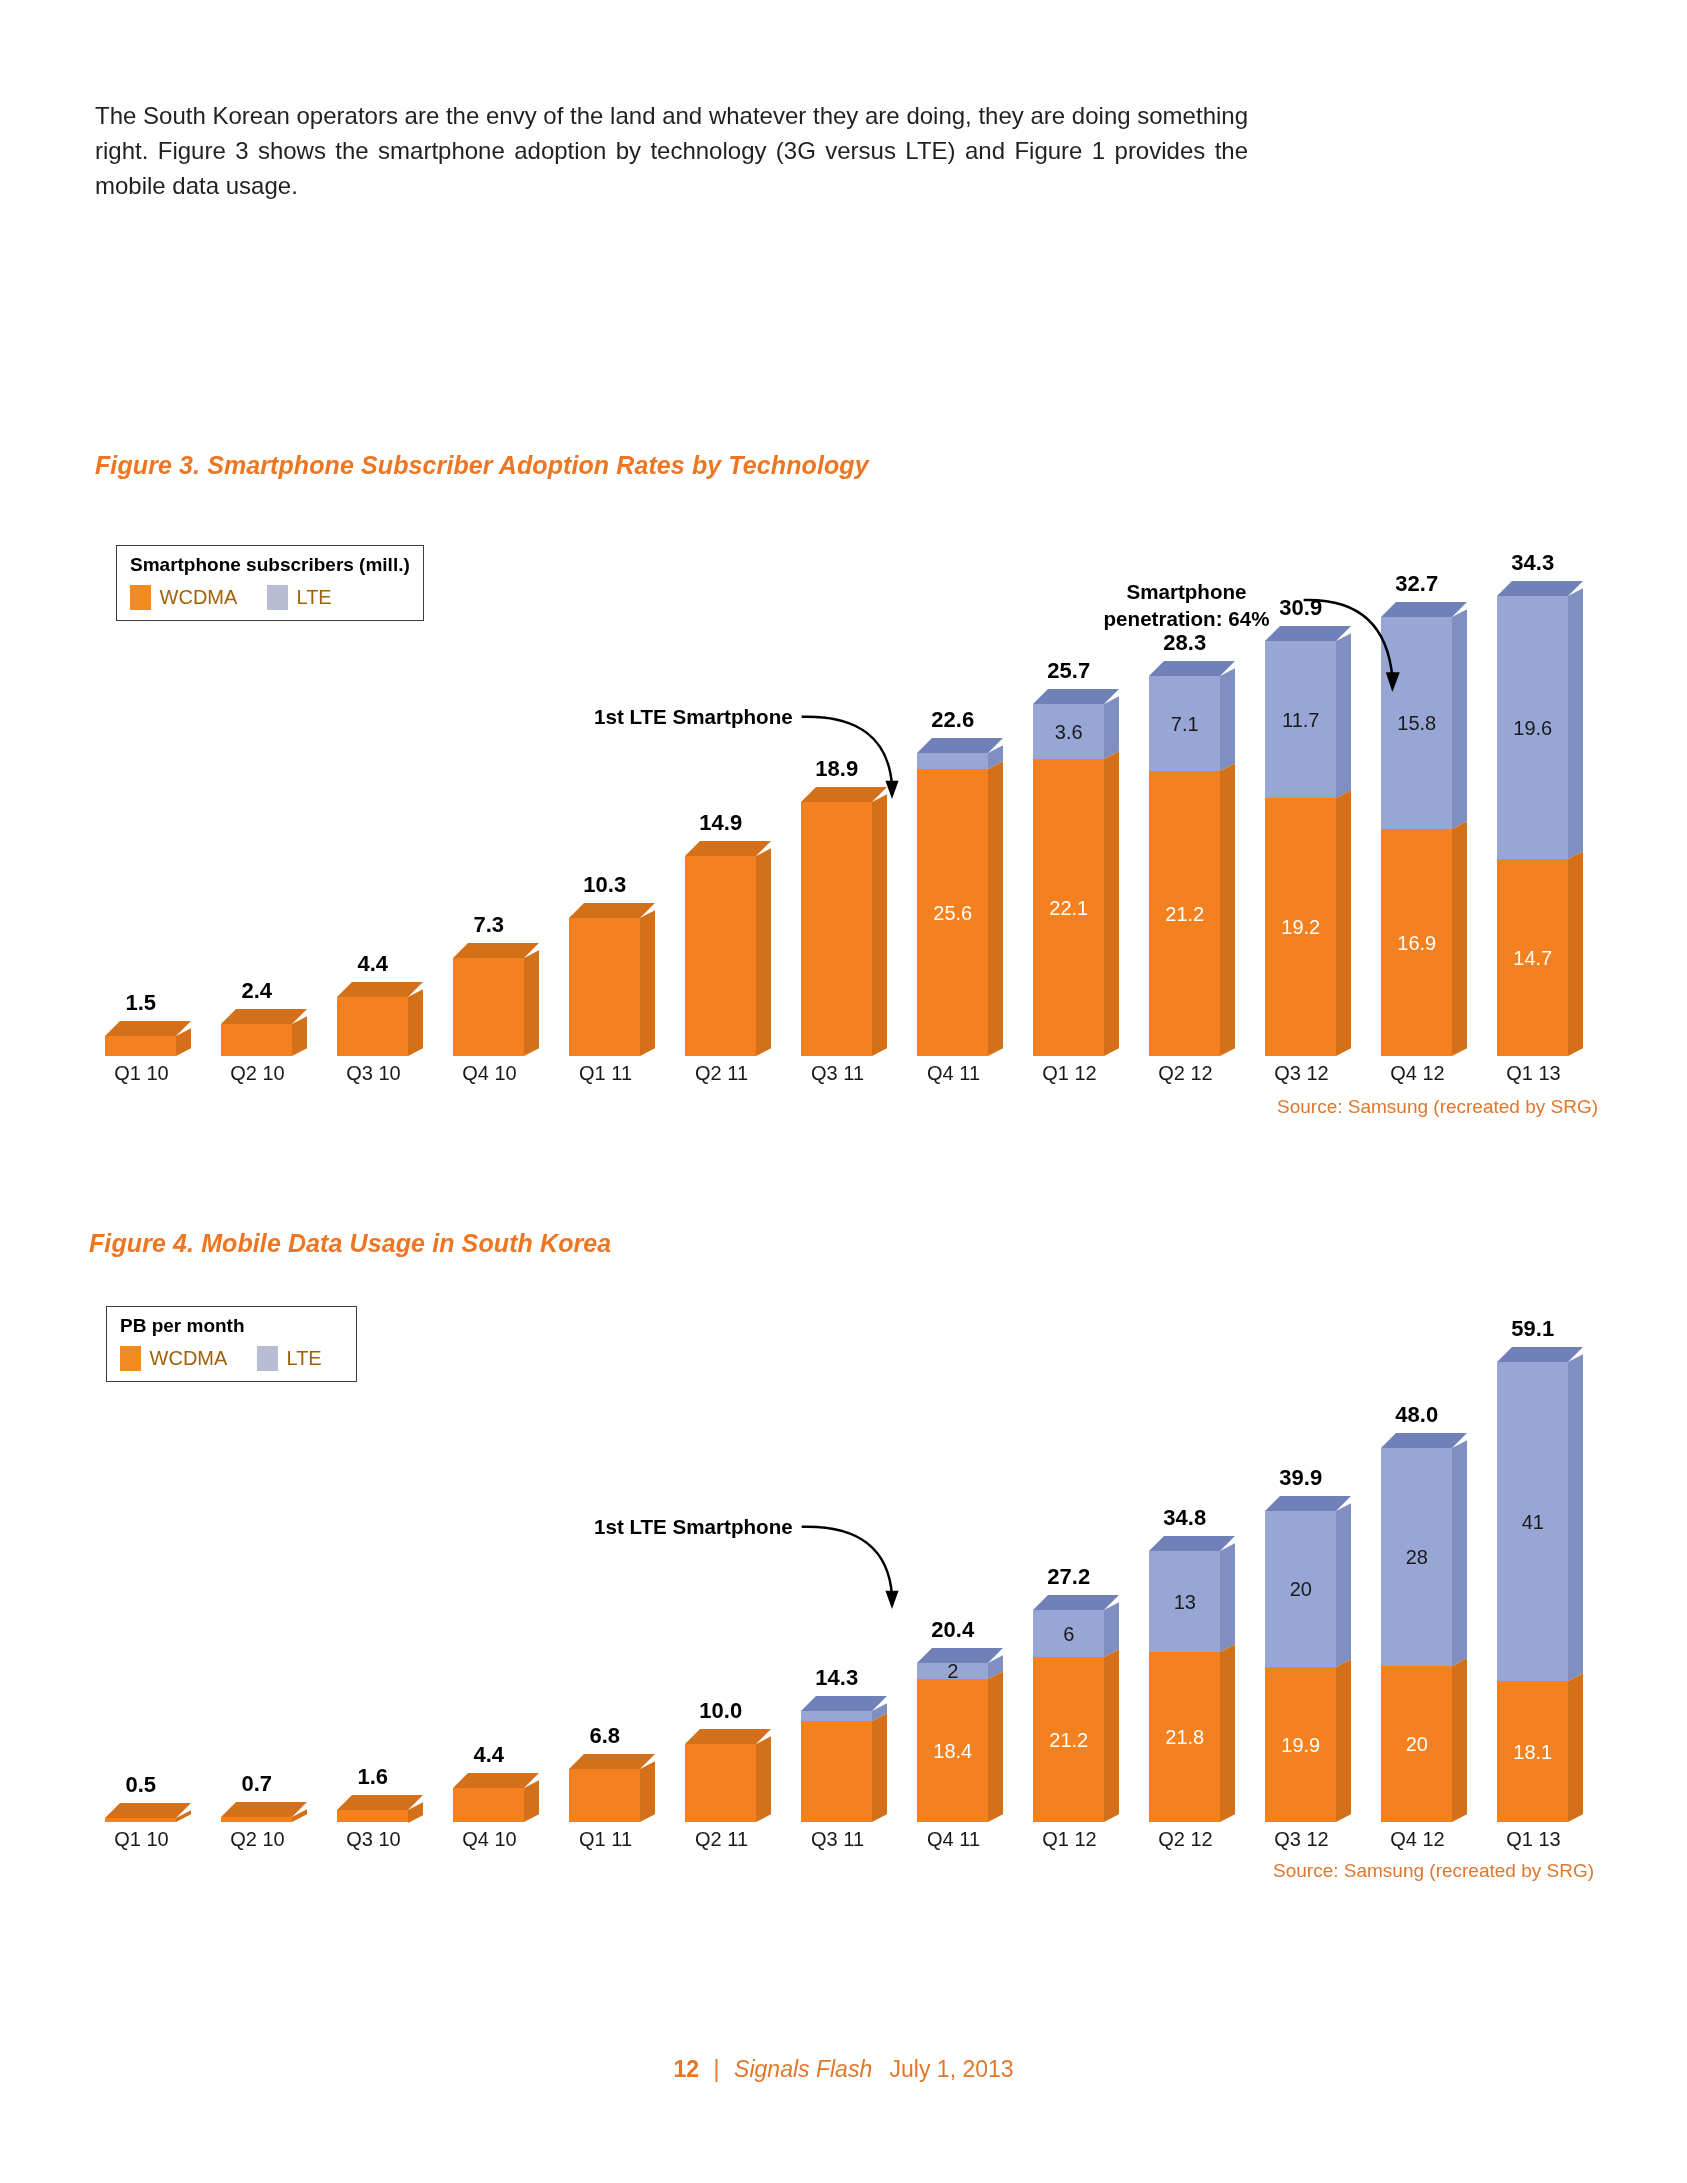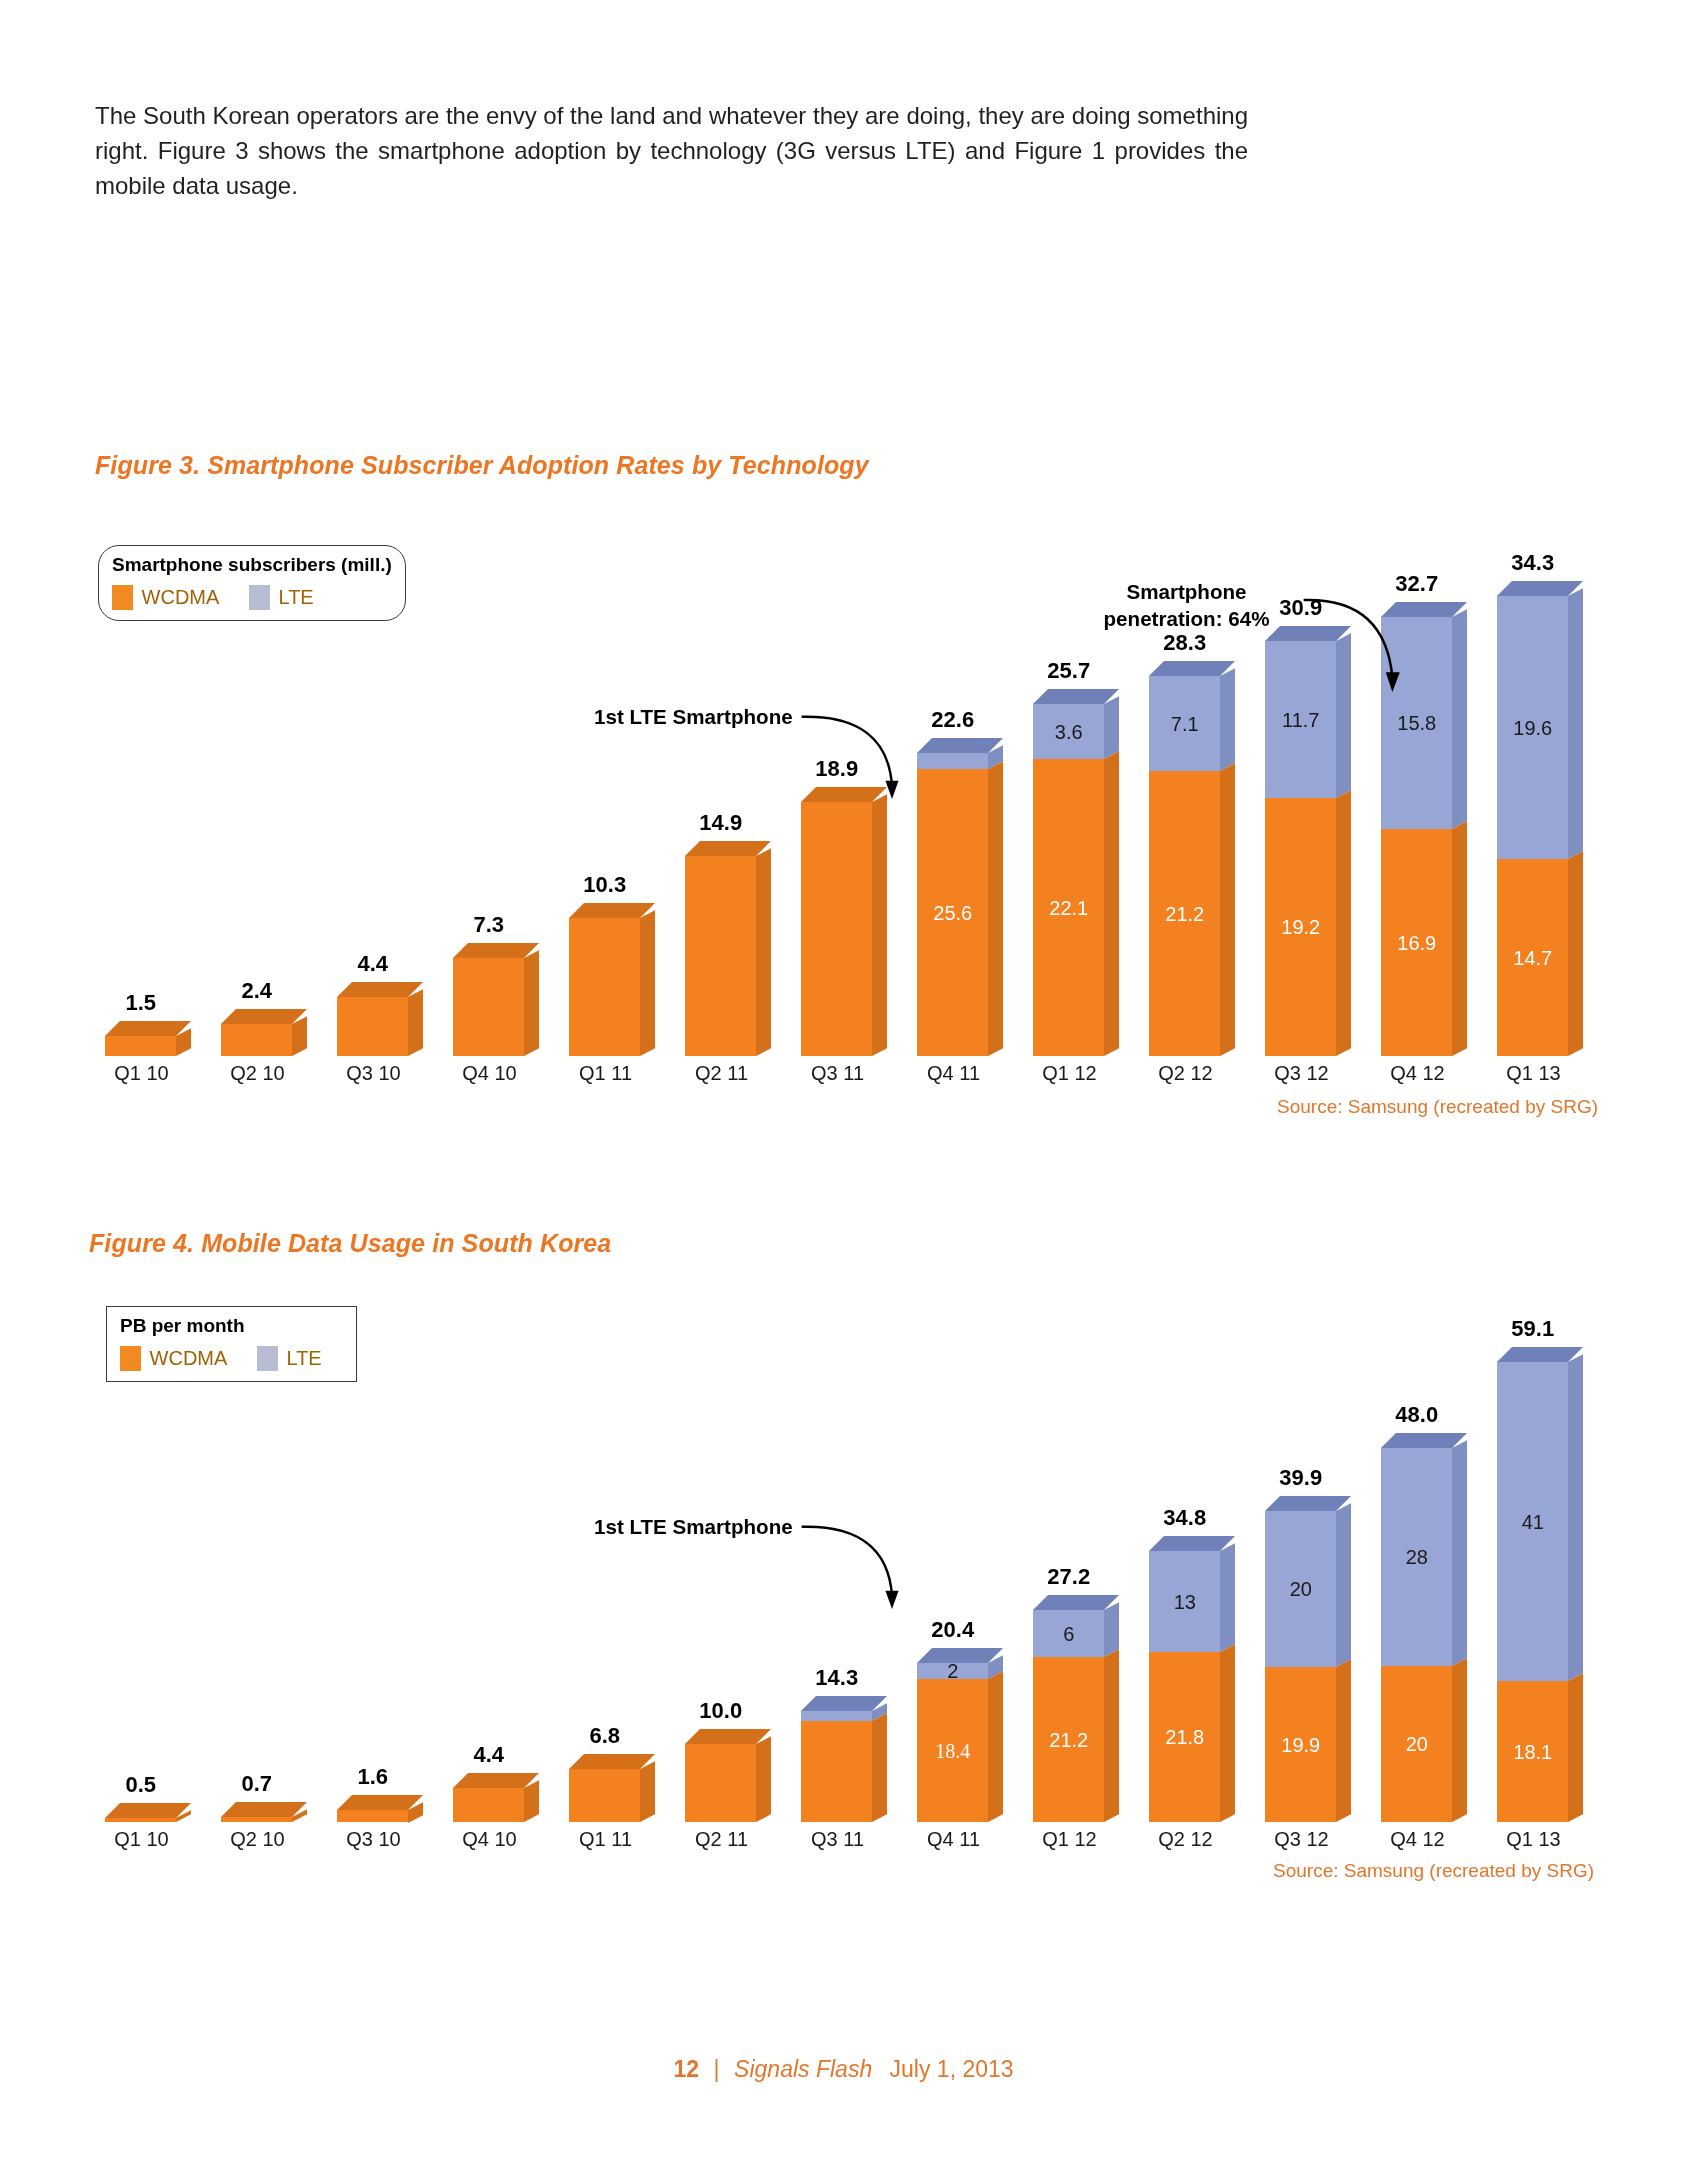--- a/index.html
+++ b/index.html
@@ -47,21 +47,21 @@
   .plot { position: absolute; left: 0; right: 0; top: 0; bottom: 0; }
 
   
   .legend {
     position: absolute;
     border: 1.6px solid #3b3b3b;
     background: #fff;
     padding: 8.2px 13px 10px 13px;
     z-index: 6;
   }
-  #legend3 { left: 7px; top: 18px; border-radius: 21px; }
+  #legend3 { left: 25px; top: 18px; }
   #legend4 { left: 15px; top: 13px; }
   .legend-title {
     font-size: 19px;
     font-weight: bold;
     color: #000;
     margin-bottom: 9px;
     white-space: nowrap;
   }
   .legend-row { display: flex; align-items: center; gap: 8.2px; }
   .legend-item { display: flex; align-items: center; gap: 8.2px; margin-right: 21.4px; }
@@ -562,21 +562,21 @@
         </div>
         <div class="bar-slot">
           <div class="bar-wrap">
             <div class="seg lte" style="height: 15.6px;">
               <div class="seg-face">
                 <div class="seg-side"></div>
                 <div class="seg-top"></div>
                 <div class="seg-val">2</div>
               </div>
             </div>
-            <div class="seg wcdma" style="height: 143px; font-family: Liberation Serif, serif;">
+            <div class="seg wcdma" style="height: 143px;">
               <div class="seg-face">
                 <div class="seg-side"></div>
                 <div class="seg-val">18.4</div>
               </div>
             </div>
             <div class="bar-total">20.4</div>
           </div>
         </div>
         <div class="bar-slot">
           <div class="bar-wrap">

